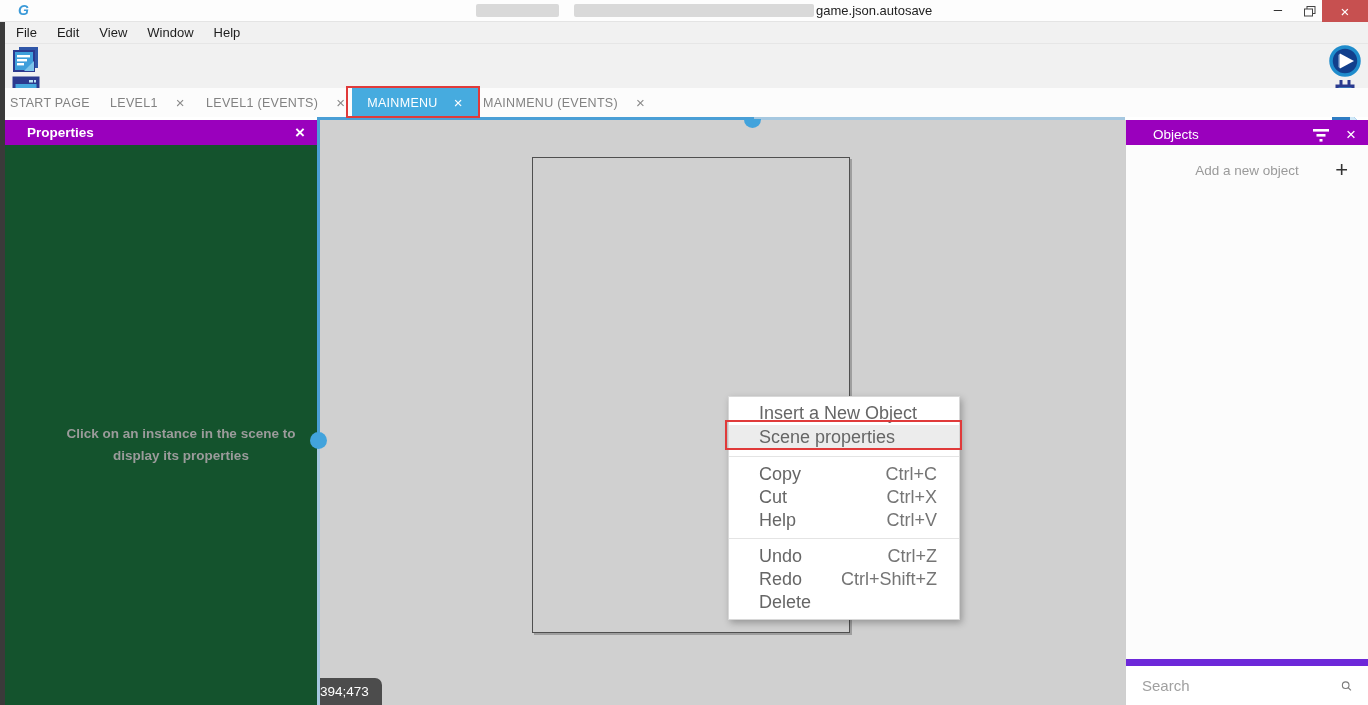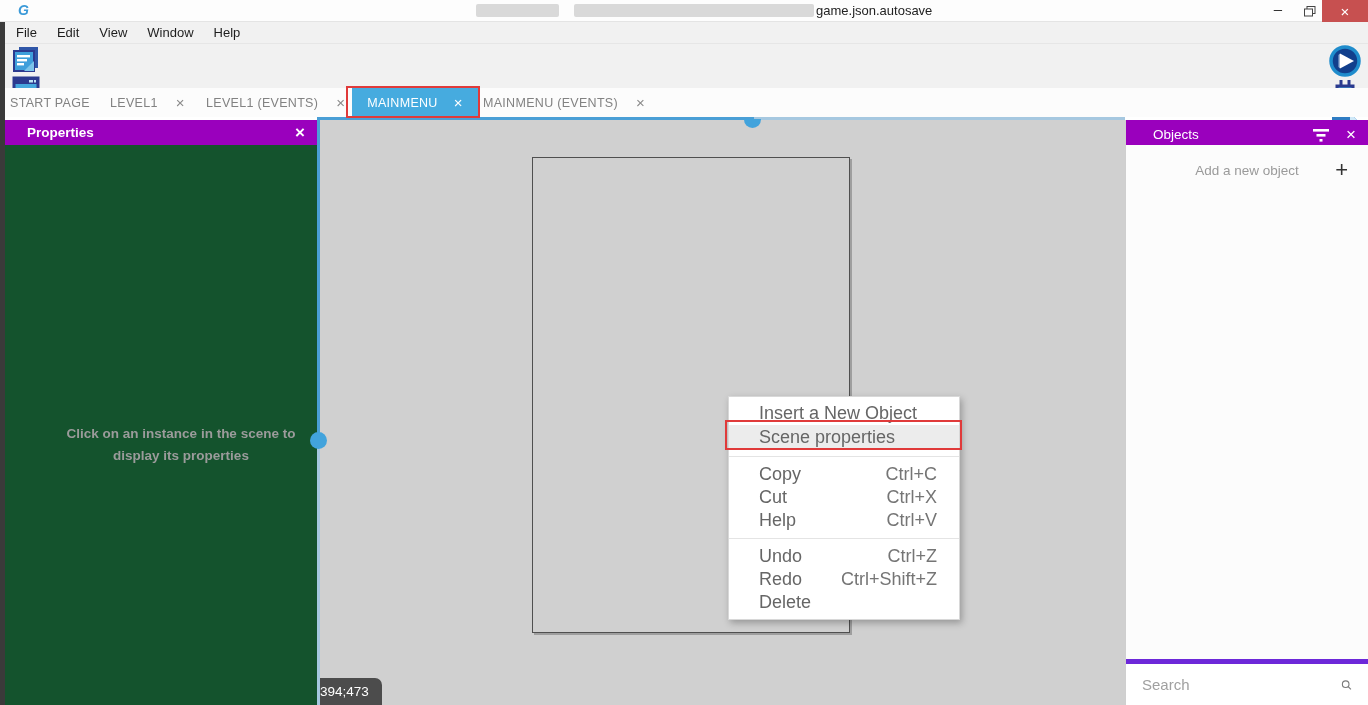--- a/index.html
+++ b/index.html
@@ -68,21 +68,21 @@
   .annotation { position:absolute; border:2px solid #e03a3a; background:transparent; z-index:30; pointer-events:none; }
   #anno-tab { left:346px; top:86px; width:134px; height:32px; }
   #anno-menu { left:725px; top:420px; width:237px; height:30px; }
 
   
   #objects-panel { position:absolute; left:1125px; top:120px; width:243px; height:585px; background:#fcfcfc; border-left:1px solid #cfcfcf; }
   #objects-header { padding:4px 12px 0 27px; gap:16px; }
   #add-object-row { height:34px; margin-top:8px; display:flex; align-items:center; position:relative; }
   #add-object-label { flex:1; text-align:center; font-size:13.5px; color:#9a9a9a; }
   #add-object-plus { position:absolute; right:20px; font-size:22px; color:#333; font-weight:400; line-height:1; }
-  #search-row { position:absolute; left:0; bottom:0; width:100%; height:46px; background:#fff; border-top:5px solid #6d28d9; display:flex; align-items:center; padding:0 16px; }
+  #search-row { position:absolute; left:0; bottom:0; width:100%; height:46px; background:#fff; border-top:7px solid #6d28d9; display:flex; align-items:center; padding:0 16px; }
   #search-input { border:none; outline:none; flex:1; font-size:15px; color:#555; background:transparent; }
   #search-input::placeholder { color:#a0a0a0; }
 
   
   #edge-strip { position:absolute; left:0; top:22px; width:5px; height:683px; background:#3a3a3a; z-index:40; }
 </style>
 </head>
 <body>
 
 <div id="titlebar">

